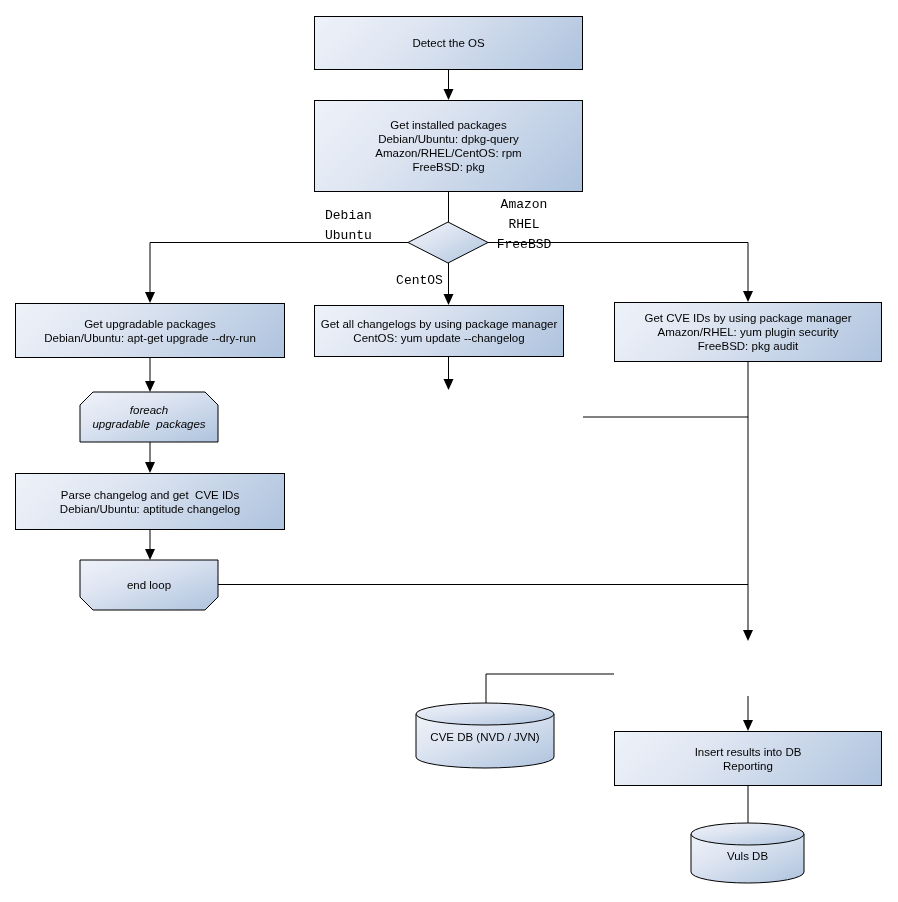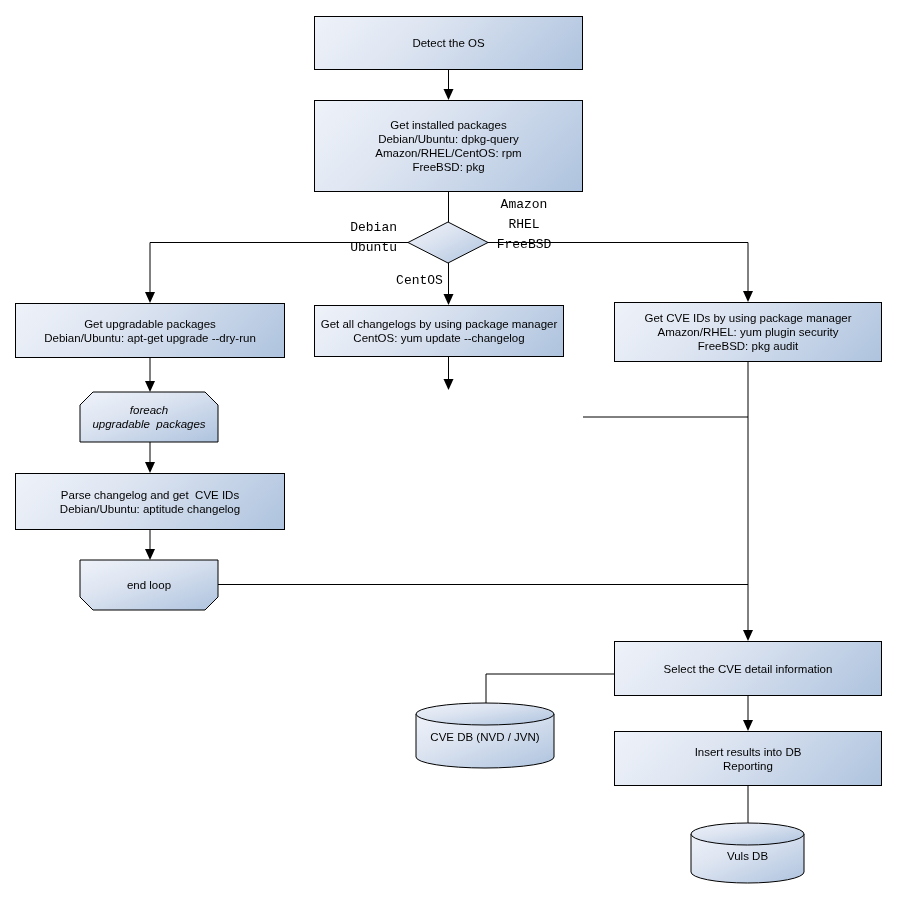--- a/index.html
+++ b/index.html
@@ -20,21 +20,21 @@
   .flabel{
     position:absolute;z-index:3;display:flex;align-items:center;justify-content:center;
     text-align:center;font-size:11.5px;line-height:14px;white-space:pre-wrap;
     background:transparent;border:none;
   }
   .edgelabel{
     position:absolute;z-index:2;font-size:13px;line-height:20px;
     white-space:pre-wrap;
     font-family:Liberation Mono, monospace;
   }
-  .right{text-align:right;margin-top:12px;}
+  .right{text-align:left;}
   .center{text-align:center;}
 </style>
 </head>
 <body>
 
 <div id="canvas">
 
   <svg id="wires" width="898" height="902" viewBox="0 0 898 902">
     <defs>
       <linearGradient id="grad" x1="0" y1="0" x2="1" y2="1">
@@ -106,21 +106,20 @@
 Debian/Ubuntu: aptitude changelog</div>
 
   <div class="node" style="left:314px;top:305px;width:250px;height:52px;">Get all changelogs by using package manager
 CentOS: yum update --changelog</div>
 
 
   <div class="node" style="left:614px;top:302px;width:268px;height:60px;">Get CVE IDs by using package manager
 Amazon/RHEL: yum plugin security
 FreeBSD: pkg audit</div>
 
-  <div class="node" style="left:614px;top:641px;width:268px;height:55px;">Select the CVE detail information</div>
 
   <div class="node" style="left:614px;top:731px;width:268px;height:55px;">Insert results into DB
 Reporting</div>
 
   <div class="flabel" style="left:80px;top:392px;width:138px;height:50px;font-style:italic;">foreach
 upgradable  packages</div>
 
   <div class="flabel" style="left:80px;top:560px;width:138px;height:50px;border-radius:22px;">end loop</div>
 
   <div class="flabel" style="left:416px;top:722px;width:138px;height:30px;">CVE DB (NVD / JVN)</div>

